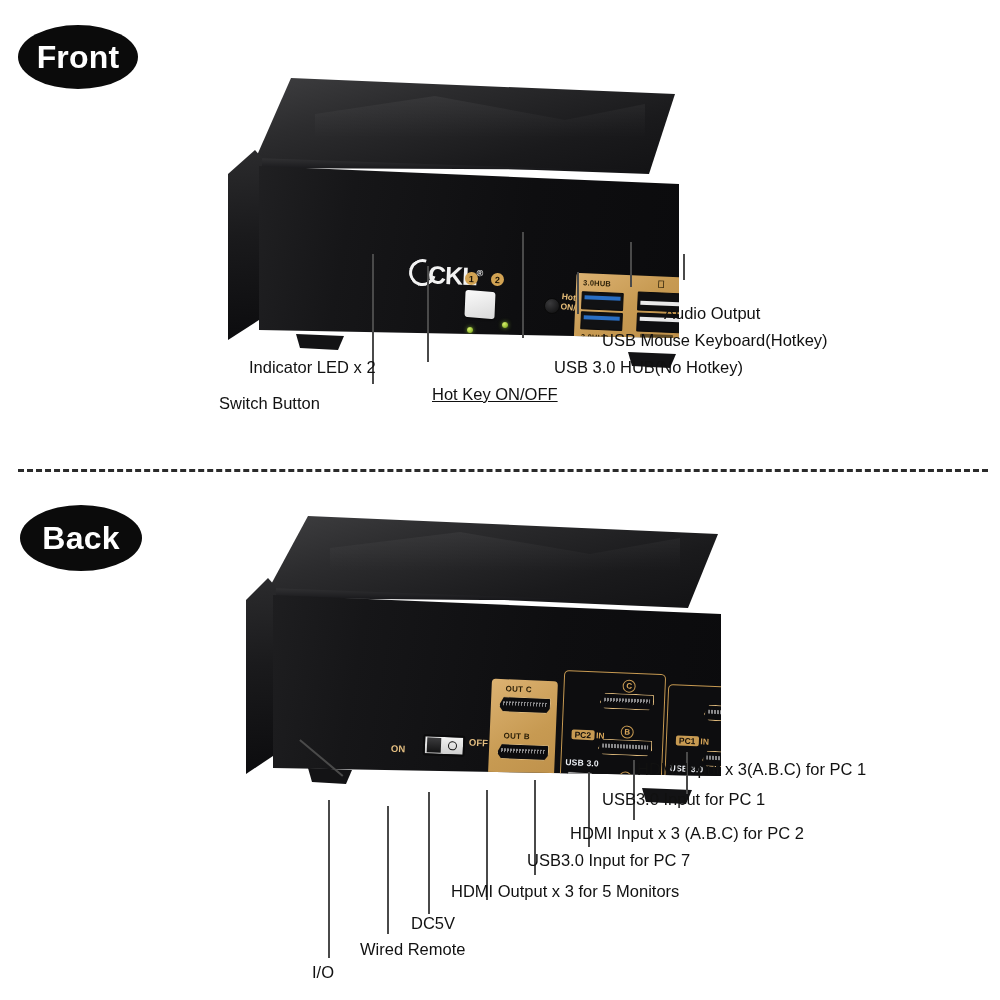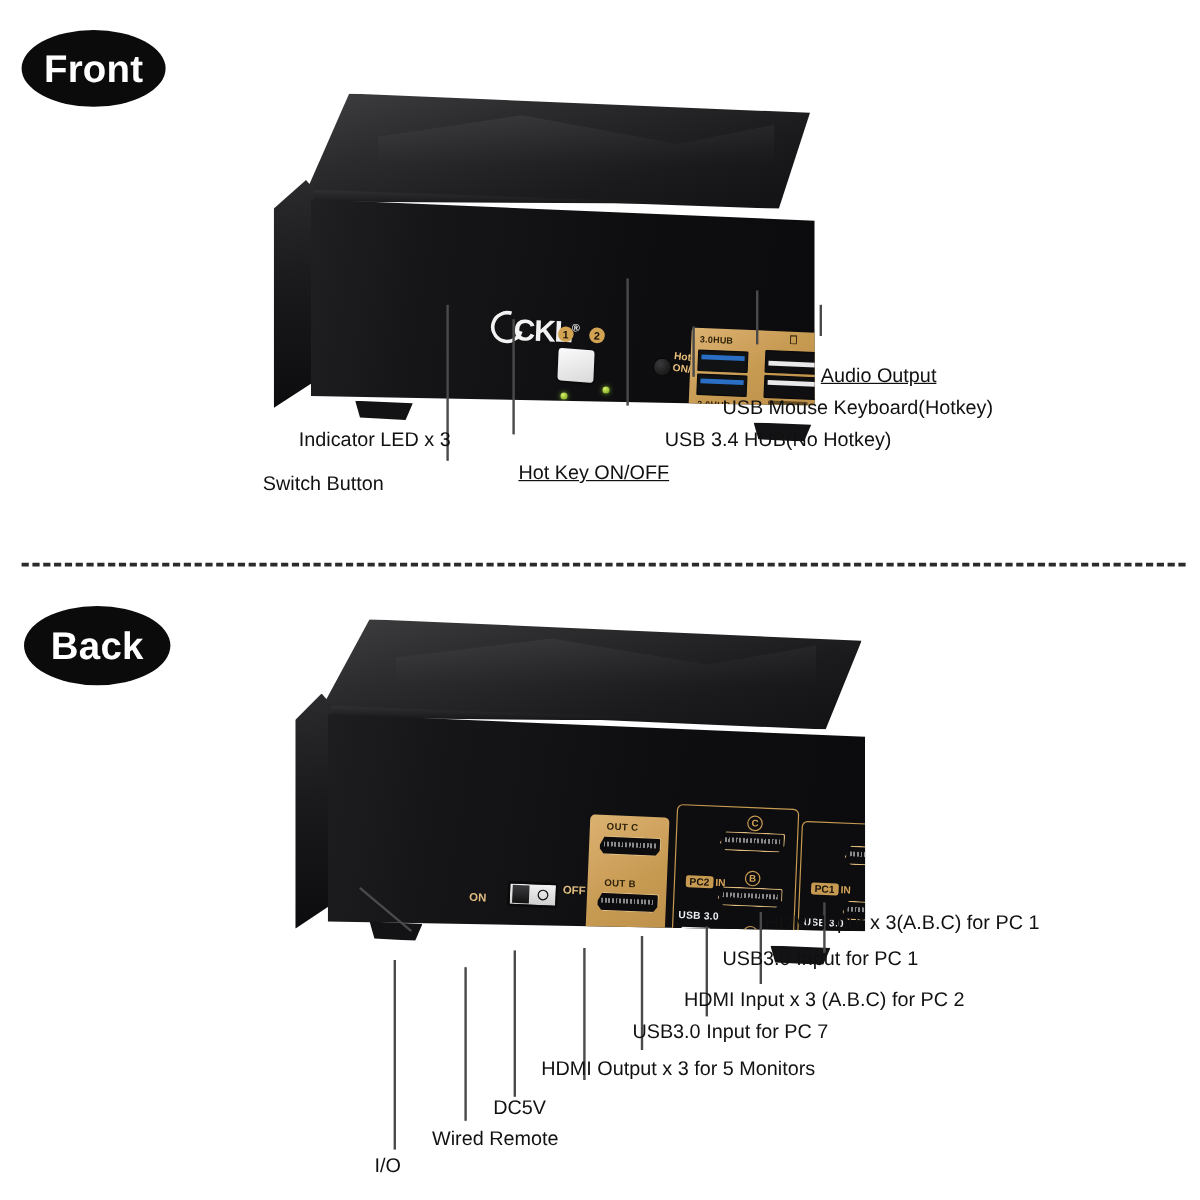--- a/index.html
+++ b/index.html
@@ -367,25 +367,25 @@
   <div class="abs f-foot2"></div>
 </div>
 
 <div class="leader" style="left:372px;top:254px;height:130px;"></div>
 <div class="leader" style="left:427px;top:266px;height:96px;"></div>
 <div class="leader" style="left:522px;top:232px;height:106px;"></div>
 <div class="leader" style="left:577px;top:272px;height:42px;"></div>
 <div class="leader" style="left:630px;top:242px;height:45px;"></div>
 <div class="leader" style="left:683px;top:254px;height:26px;"></div>
 
-<div class="callout-label" style="left:684px;top:304px;text-decoration:underline;">Audio Output</div>
+<div class="callout-label" style="left:664px;top:304px;">Audio Output</div>
 <div class="callout-label" style="left:602px;top:331px;">USB Mouse Keyboard(Hotkey)</div>
-<div class="callout-label" style="left:554px;top:358px;">USB 3.4 HUB(No Hotkey)</div>
+<div class="callout-label" style="left:554px;top:358px;">USB 3.0 HUB(No Hotkey)</div>
 <div class="callout-label" style="left:432px;top:385px;text-decoration:underline;">Hot Key ON/OFF</div>
-<div class="callout-label" style="left:249px;top:358px;">Indicator LED x 3</div>
+<div class="callout-label" style="left:249px;top:358px;">Indicator LED x 2</div>
 <div class="callout-label" style="left:219px;top:394px;">Switch Button</div>
 
 <div class="divider"></div>
 
 <div class="badge" style="left:20px;top:505px;width:122px;height:66px;font-size:32px;">
   <span>Back</span>
 </div>
 
 <div class="device" id="back-device">
 

